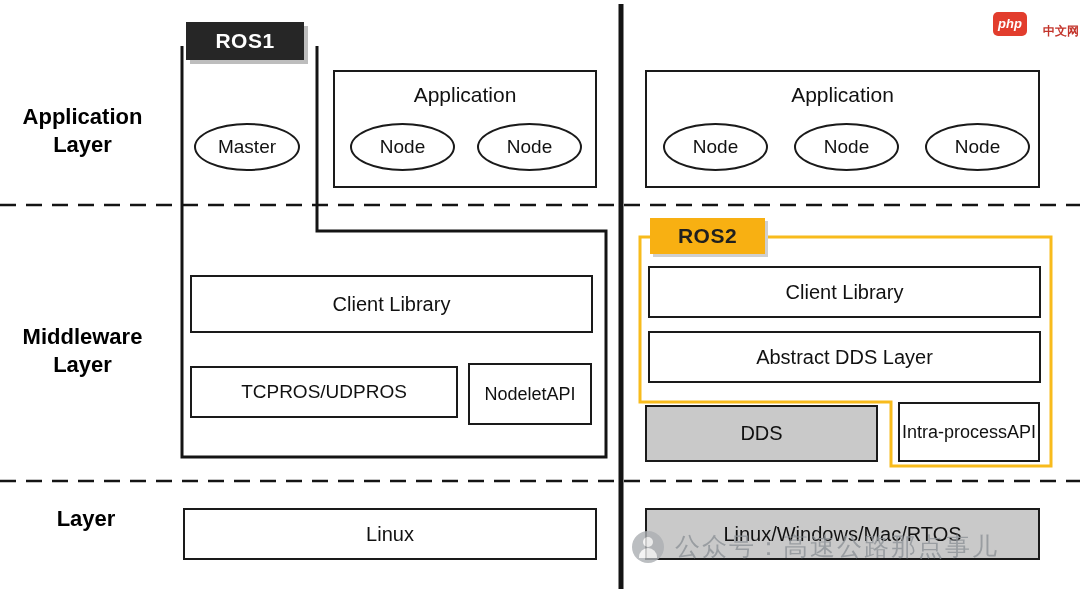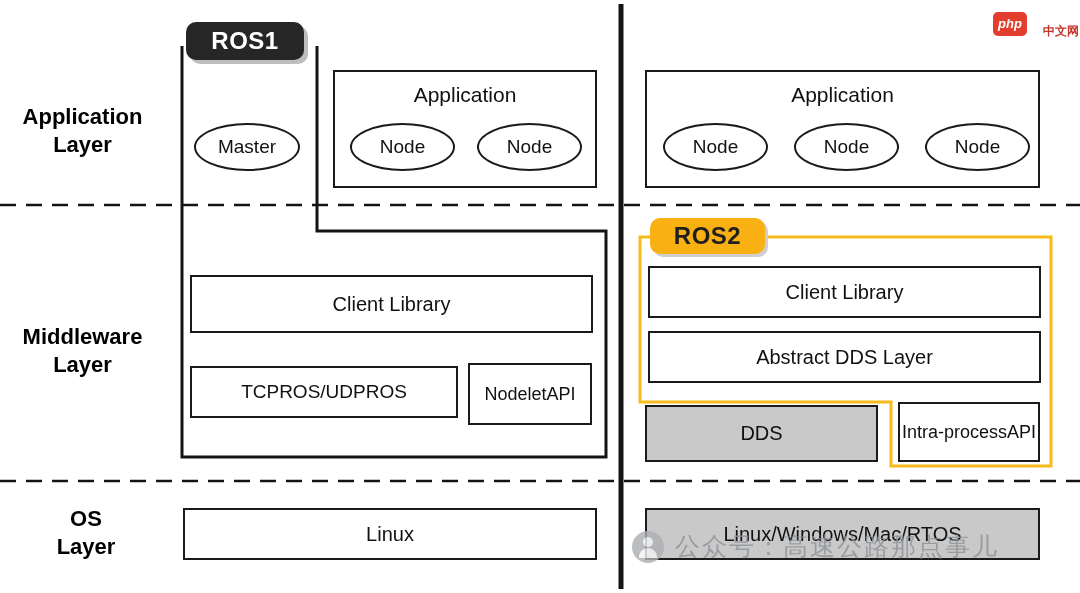--- a/index.html
+++ b/index.html
@@ -20,21 +20,21 @@
          display:flex; align-items:center; justify-content:center; font-size:20px; }
   .box.gray { background:var(--gray-fill,#c9c9c9); }
   .app-box { flex-direction:column; justify-content:flex-start; padding-top:11px; }
   .app-title { font-size:21px; }
   .two-line { flex-direction:row; font-size:18px; line-height:23px; }
 
   .ellipse { position:absolute; z-index:3; background:#fff; border:2.5px solid #1a1a1a; border-radius:50%;
              display:flex; align-items:center; justify-content:center; font-size:19px; }
 
   .badge { position:absolute; z-index:4; display:flex; align-items:center; justify-content:center;
-           font-weight:bold; font-size:24px; letter-spacing:0.5px;border-radius:10px; }
+           font-weight:bold; font-size:21px; letter-spacing:0.5px; }
   .badge-ros1 { background:var(--ros1-badge-bg,#262626); color:var(--ros1-badge-text,#ffffff);
                 box-shadow:4px 4px 0 #bdbdbd; }
   .badge-ros2 { background:var(--ros2-badge-bg,#f8b012); color:var(--ros2-badge-text,#1f1f1f);
                 box-shadow:3px 3px 0 #cfcfcf; }
 
   .branding { position:absolute; z-index:6; display:flex; align-items:center; gap:16px; }
   .logo-box { background:var(--logo-red,#e23d2d); color:#fff; border-radius:5px;
               width:34px; height:24px; display:flex; align-items:center; justify-content:center;
               font-style:italic; font-weight:bold; font-size:13px; }
   .logo-suffix { color:var(--logo-text,#c3342b); font-weight:bold; font-size:12px;margin-top:16px; }
@@ -60,21 +60,20 @@
 
   <div class="layer-label" style="left:0;top:103px;width:165px">
     <span class="ll">Application</span>
     <span class="ll">Layer</span>
   </div>
   <div class="layer-label" style="left:0;top:323px;width:165px">
     <span class="ll">Middleware</span>
     <span class="ll">Layer</span>
   </div>
   <div class="layer-label" style="left:0;top:505px;width:172px">
-    <span class="ll">OS</span>
     <span class="ll">Layer</span>
   </div>
 
   <div class="badge badge-ros1" style="left:186px;top:22px;width:118px;height:38px">ROS1</div>
 
   <div class="box app-box" style="left:333px;top:70px;width:264px;height:118px">
     <div class="app-title">Application</div>
   </div>
   <div class="ellipse" style="left:350px;top:123px;width:105px;height:48px">Node</div>
   <div class="ellipse" style="left:477px;top:123px;width:105px;height:48px">Node</div>

